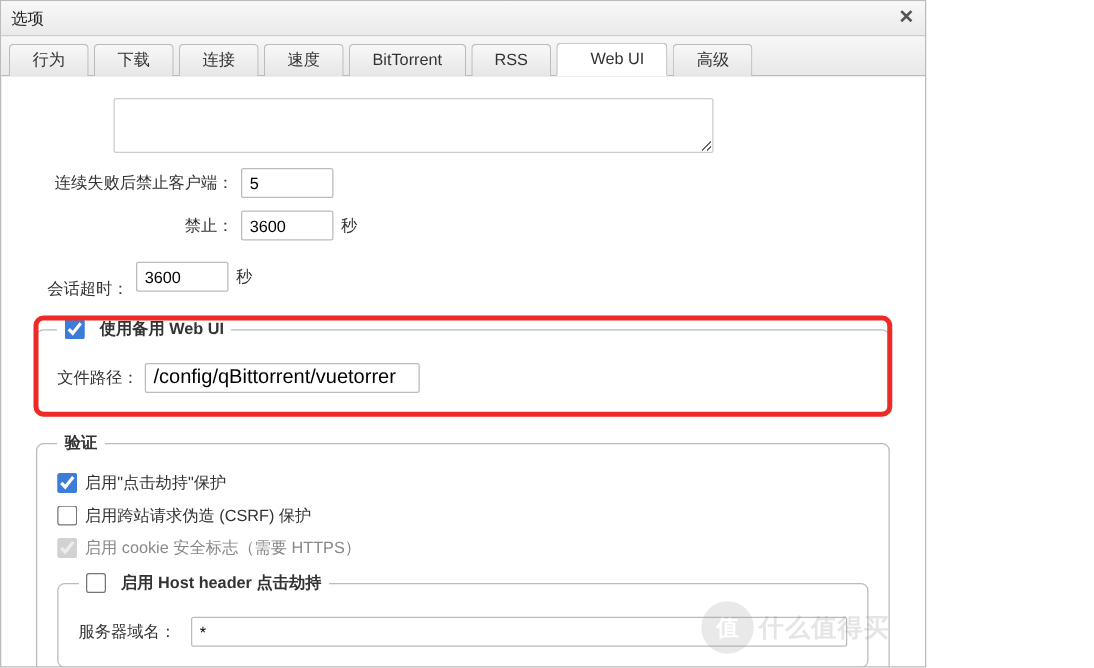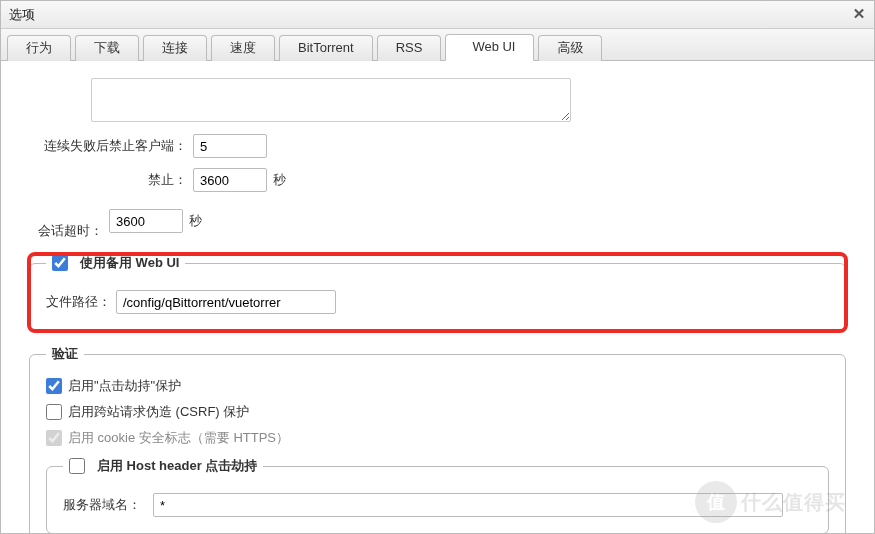--- a/index.html
+++ b/index.html
@@ -1,19 +1,19 @@
 <!DOCTYPE html>
 <html><head>
 <meta charset="utf-8">
 <style>
   * { box-sizing: border-box; }
   html, body { margin: 0; padding: 0; font-family: Arial, "Microsoft YaHei", sans-serif; font-size: 13px; color: #333; }
   body { background: #fff; width: 875px; height: 534px; overflow: hidden; position: relative; }
 
-  .dialog { width: 875px; height: 534px; border: 1px solid #bbb; background: #fff; position: relative; }
+  .dialog { width: 741px; height: 534px; border: 1px solid #bbb; background: #fff; position: relative; }
 
   .titlebar { height: 28px; line-height: 28px; padding: 0 8px; font-size: 13px; color: #222; background: linear-gradient(#f8f8f8,#eaeaea); border-bottom: 1px solid #ccc; position: relative; }
   .titlebar .close { position: absolute; right: 6px; top: 5px; width: 18px; height: 18px; line-height: 16px; text-align: center; font-size: 15px; color: #555; cursor: pointer; font-weight: bold; }
 
   .tabbar { height: 32px; background: linear-gradient(#f7f7f7,#e8e8e8); border-bottom: 1px solid #bbb; padding-left: 6px; display: flex; align-items: flex-end; }
   .tab { height: 26px; line-height: 24px; padding: 0 18px; margin-right: 4px; border: 1px solid #bbb; border-bottom: none; border-radius: 4px 4px 0 0; background: linear-gradient(#f8f8f8,#e6e6e6); color: #333; font-size: 13px; cursor: pointer; position: relative; top: 1px; }
   .tab.active { background: #fff; border-bottom: 1px solid #fff; height: 27px; padding-left: 26px; }
 
   .content-wrap { position: absolute; top: 61px; bottom: 0; left: 0; right: 0; overflow: hidden; }
   .content { position: absolute; inset: 0 18px 0 0; overflow-y: scroll; padding: 16px 10px 20px 28px; }
@@ -33,21 +33,21 @@
   fieldset { border: 1px solid #bbb; border-radius: 6px; margin: 14px 0 0 0; padding: 14px 16px 16px 16px; position: relative; }
   fieldset > legend { padding: 0 6px; font-size: 13px; display: flex; align-items: center; gap: 6px; }
   fieldset.highlight { outline: 4px solid #ee2a24; outline-offset: -2px; }
 
   .chk { width: 16px; height: 16px; accent-color: #3b7dd8; margin: 0 6px 0 0; vertical-align: middle; cursor: pointer; }
   .chk[disabled] { accent-color: #ccc; cursor: default; }
   legend .leg-label { font-weight: bold; }
 
   .fs-row { display: flex; align-items: center; margin-top: 4px; }
   .fs-row .lbl { width: 70px; }
-  input.path { width: 220px; height: 24px; border: 1px solid #bbb; padding: 2px 6px; font-size: 13px; border-radius: 2px; }
+  input.path { width: 220px; height: 24px; border: 1px solid #bbb; padding: 2px 6px; font-size: 16px; border-radius: 2px; }
 
   .check-line { display: flex; align-items: center; margin-bottom: 8px; font-size: 13px; }
 
   fieldset.inner { margin-top: 10px; }
   input.wide { flex: 1; max-width: 630px; height: 24px; border: 1px solid #bbb; padding: 2px 6px; font-size: 13px; border-radius: 2px; }
 
   .watermark { position: absolute; right: 28px; bottom: 10px; display: flex; align-items: center; opacity: 0.22; pointer-events: none; }
   .watermark .circ { width: 42px; height: 42px; border-radius: 50%; background: #9a9a9a; display: flex; align-items: center; justify-content: center; color: #fff; font-weight: bold; font-size: 18px; margin-right: 4px; }
   .watermark .txt { font-size: 20px; font-weight: bold; color: #888; letter-spacing: 1px; }
 </style>

